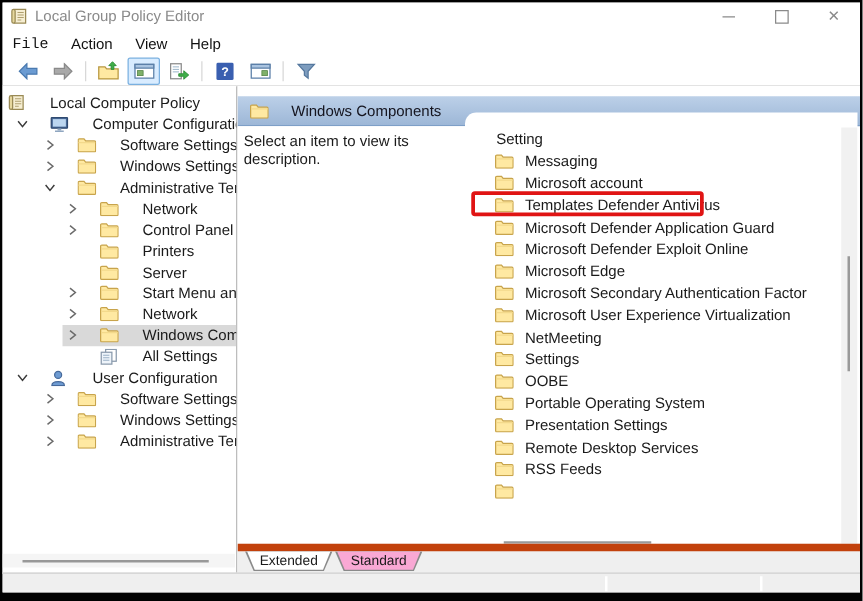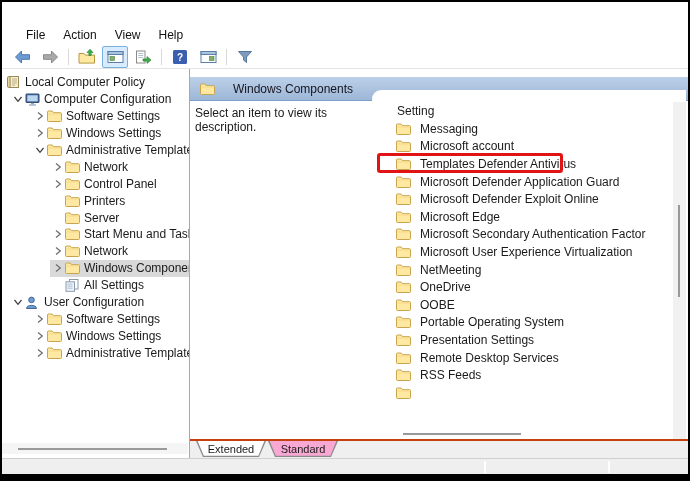--- a/index.html
+++ b/index.html
@@ -16,35 +16,35 @@
   .title-icon{margin-left:6px;display:flex;align-items:center;}
   .title-text{margin-left:6px;color:var(--title-text,#8a8a8a);font-size:12px;}
   .win-controls{position:absolute;right:0;top:0;height:22px;display:flex;}
   .win-ctrl{width:42px;height:22px;display:flex;align-items:center;justify-content:center;color:#8a8a8a;}
   .ctrl-min-bar{width:10px;height:1px;background:#8a8a8a;}
   .ctrl-max-box{width:9px;height:9px;border:1px solid #8a8a8a;}
   .ctrl-close-x{font-size:12px;line-height:1;color:#8a8a8a;}
   
   .menubar{position:absolute;left:0;top:22px;width:100%;height:21px;display:flex;align-items:center;background:#fff;}
   .menu-item{padding:3px 9px;color:#111;}
-  .menu-item:first-child{padding-left:24px;}
+  .menu-item:first-child{padding-left:8px;font-family:Liberation Mono, monospace;}
   
   .toolbar{position:absolute;left:0;top:43px;width:100%;height:23px;display:flex;align-items:center;background:#fff;border-bottom:1px solid #e3e3e3;}
   .tb-btn{width:24px;height:20px;display:flex;align-items:center;justify-content:center;margin:0 1px;border:1px solid transparent;border-radius:2px;}
   .tb-btn.active{background:#d9ecff;border-color:#7ab0e0;}
   .tb-sep{width:1px;height:16px;background:#d8d8d8;margin:0 4px;}
   .toolbar .pad{width:6px;}
   
   .main{position:absolute;left:0;top:67px;width:686px;height:390px;background:#fff;}
   
   .tree-pane{position:absolute;left:0;top:0;width:187px;height:100%;border-right:1px solid #a8a8a8;overflow:hidden;background:#fff;}
   .tree{position:absolute;left:0;top:5px;right:0;white-space:nowrap;}
   .tree-row{display:flex;align-items:center;height:16.9px;}
   .tree-spacer{flex:none;}
-  .tree-inner{display:flex;align-items:center;flex:1;height:100%;min-width:0;}
+  .tree-inner{display:flex;align-items:center;flex:1;height:100%;min-width:0;gap:15px;}
   .tree-inner.sel{background:var(--selection-inactive,#d9d9d9);}
   .expander{width:15px;flex:none;display:flex;align-items:center;justify-content:center;}
   .t-icon{width:19px;flex:none;display:flex;align-items:center;}
   .t-label{flex:none;}
   .tree-hscroll{position:absolute;left:0;bottom:5px;width:186px;height:11px;background:#f5f5f5;}
   .tree-hscroll .thumb{position:absolute;left:16px;top:5px;width:149px;height:2px;background:#999;}
   
   .right-pane{position:absolute;left:188px;top:0;right:0;height:100%;background:#fff;overflow:hidden;}
   .band{position:absolute;left:0;top:8px;right:0;height:23px;
     background:linear-gradient(180deg,var(--header-gradient-top,#bcd0e8),var(--header-gradient-bottom,#9db7d7));
@@ -56,35 +56,56 @@
   .list-header{height:30px;display:flex;align-items:flex-end;padding:0 0 2px 25px;box-sizing:border-box;color:#1a1a1a;}
   .list-rows{position:absolute;left:0;top:30px;right:13px;bottom:0;overflow:hidden;white-space:nowrap;}
   .list-row{display:flex;align-items:center;height:17.6px;padding-left:24px;position:relative;}
   .l-label{margin-left:5px;}
   .red-box{position:absolute;left:5px;top:-2px;width:186px;height:20px;border:3px solid var(--highlight-box,#e01414);border-radius:3px;box-sizing:border-box;pointer-events:none;z-index:3;}
   .list-vscroll{position:absolute;right:0;top:12px;width:13px;bottom:2px;background:#f1f1f1;}
   .list-vscroll .thumb{position:absolute;left:5px;top:103px;width:2px;height:92px;background:#999;}
   .list-hscroll{position:absolute;left:2px;right:14px;bottom:2px;height:10px;background:#fff;}
   .list-hscroll .thumb{position:absolute;left:29px;top:4px;width:118px;height:2px;background:#999;}
   
-  .tabstrip{position:absolute;left:0;right:0;bottom:0;height:18px;background:#efefef;border-top:2px solid #c2410c;}
+  .tabstrip{position:absolute;left:0;right:0;bottom:0;height:18px;background:#efefef;border-top:6px solid #c2410c;}
   .tab{position:absolute;top:0;height:16px;}
   .tab .outer{position:absolute;inset:0;background:#8a8a8a;clip-path:polygon(0 0,100% 0,calc(100% - 7px) 100%,7px 100%);}
   .tab .inner{position:absolute;inset:0;background:#fff;clip-path:polygon(1.6px 0,calc(100% - 1.6px) 0,calc(100% - 7.6px) calc(100% - 1.2px),7.8px calc(100% - 1.2px));display:flex;align-items:center;justify-content:center;font-size:11px;}
   .tab.unsel .inner{background:#f9a8d4;}
   
   .statusbar{position:absolute;left:0;bottom:0;width:100%;height:15px;background:var(--statusbar,#efefef);border-top:1px solid #cfcfcf;}
   .status-div{position:absolute;top:2px;bottom:1px;width:2px;background:#fff;}
   svg{display:block;}
 </style>
 </head>
 <body>
 
 <div class="window">
 
+  <div class="titlebar">
+    <span class="title-icon">
+        <svg width="14" height="14" viewBox="0 0 14 14">
+          <rect x="3.5" y="1.5" width="9" height="11" fill="#f6eed2" stroke="#9a8a55"></rect>
+          <rect x="1.5" y="1.5" width="2.6" height="11" rx="1.3" fill="#e6d79e" stroke="#9a8a55"></rect>
+          <path d="M6 4 h5 M6 6 h5 M6 8 h5 M6 10 h3" stroke="#b0a070" stroke-width="0.8"></path>
+        </svg>
+      </span>
+    <span class="title-text">Local Group Policy Editor</span>
+    <div class="win-controls">
+        <div class="win-ctrl">
+          <span class="ctrl-min-bar"></span>
+        </div>
+        <div class="win-ctrl">
+          <span class="ctrl-max-box"></span>
+        </div>
+        <div class="win-ctrl">
+          <span class="ctrl-close-x">✕</span>
+        </div>
+      </div>
+  </div>
 
   <div class="menubar">
       <div class="menu-item">File</div>
       <div class="menu-item">Action</div>
       <div class="menu-item">View</div>
       <div class="menu-item">Help</div>
     </div>
 
   <div class="toolbar">
       <span class="pad"></span>
@@ -545,21 +566,21 @@
               </span>
               <span class="l-label">NetMeeting</span>
             </div>
             <div class="list-row">
               <span class="t-icon">
                 <svg width="15" height="12" viewBox="0 0 15 12">
                   <path d="M.5 2 a1 1 0 0 1 1-1 h3.7 l1.3 1.7 h7 a1 1 0 0 1 1 1 v6.8 a1 1 0 0 1 -1 1 h-12 a1 1 0 0 1 -1-1 z" fill="#ffe9a2" stroke="#c8a44c"></path>
                   <path d="M.8 4 h13.4" stroke="#f3d98b" fill="none"></path>
                 </svg>
               </span>
-              <span class="l-label">OneDrive</span>
+              <span class="l-label">Settings</span>
             </div>
             <div class="list-row">
               <span class="t-icon">
                 <svg width="15" height="12" viewBox="0 0 15 12">
                   <path d="M.5 2 a1 1 0 0 1 1-1 h3.7 l1.3 1.7 h7 a1 1 0 0 1 1 1 v6.8 a1 1 0 0 1 -1 1 h-12 a1 1 0 0 1 -1-1 z" fill="#ffe9a2" stroke="#c8a44c"></path>
                   <path d="M.8 4 h13.4" stroke="#f3d98b" fill="none"></path>
                 </svg>
               </span>
               <span class="l-label">OOBE</span>
             </div>

